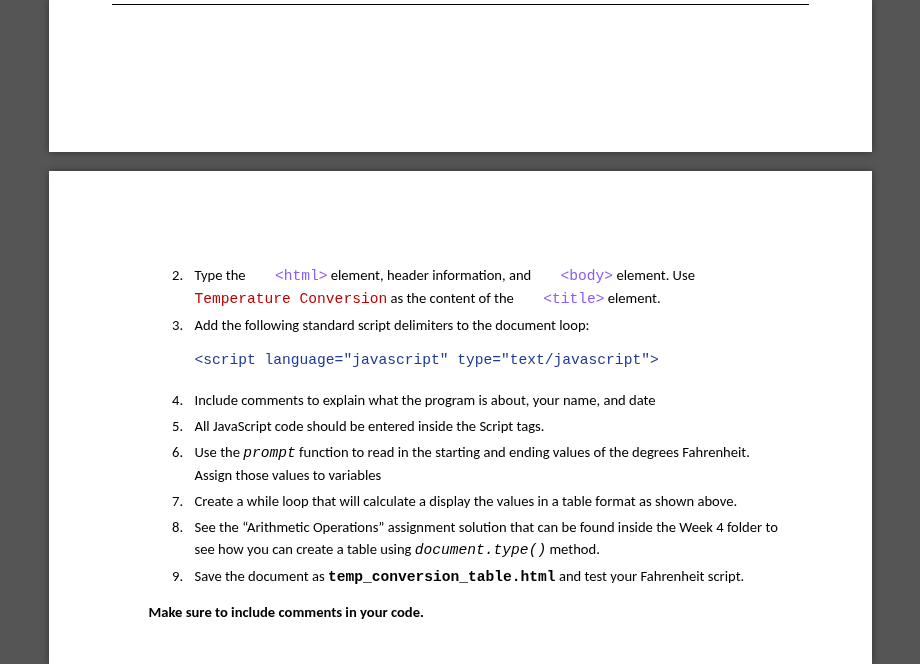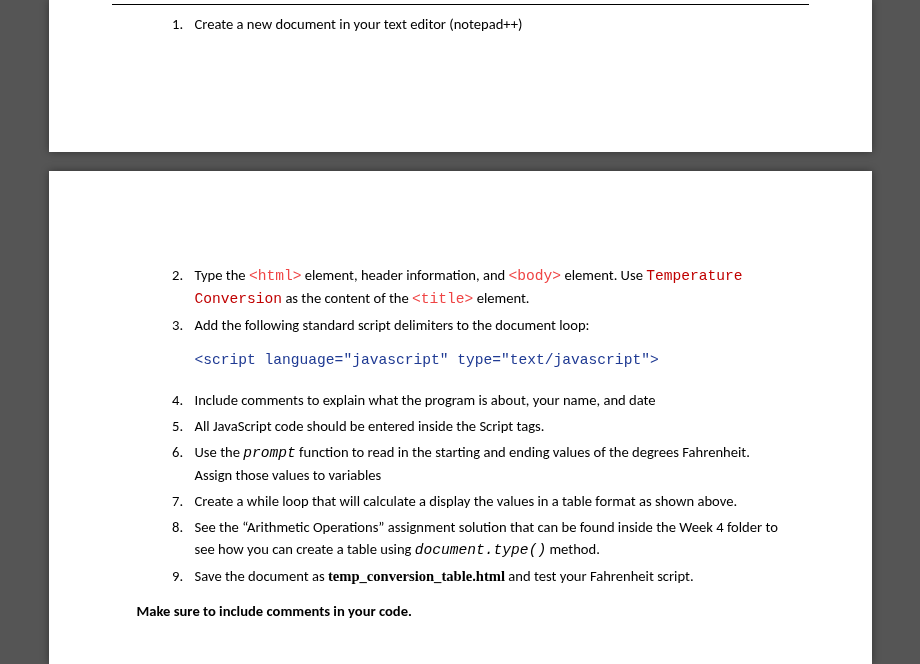--- a/index.html
+++ b/index.html
@@ -54,58 +54,54 @@
     padding-left: 8px;
     margin-bottom: 4px;
     line-height: 1.5;
   }
   .code-red {
     font-family: "Courier New", monospace;
     color: #C00000;
   }
   .code-gray {
     font-family: "Courier New", monospace;
-    color: #ef4444;
+    color: #8b5cf6;
+    margin-left: 26px;
   }
   .code-blue {
     font-family: "Courier New", monospace;
     color: #1F3A93;
   }
   .code-mono {
     font-family: "Courier New", monospace;
     font-weight: normal;
     font-style: italic;
   }
   .code-mono-plain {
-    font-family: Liberation Serif, serif;
+    font-family: Liberation Mono, monospace;
     font-weight: bold;
   }
   .script-block {
     margin: 10px 0 10px 58px;
     line-height: 1.9;
   }
   .final-note {
     font-weight: bold;
     margin-top: 14px;
-    margin-left: 0;
+    margin-left: 12px;
   }
 </style>
 </head>
 <body>
 
 <div class="viewport">
 
   <div class="page page1">
     <hr class="hr-top">
     <div style="height:14px"></div>
-    <ol class="steps">
-      <li>
-        <span>Create a new document in your text editor (notepad++)</span>
-      </li>
-    </ol>
   </div>
 
   <div class="page-gap"></div>
 
   <div class="page page2">
     <ol class="steps" start="2">
 
       <li>
         <span>Type the </span><span class="code-gray">&lt;html&gt;</span><span> element, header information, and </span><span class="code-gray">&lt;body&gt;</span><span> element. Use </span><span class="code-red">Temperature Conversion</span><span> as the content of the </span><span class="code-gray">&lt;title&gt;</span><span> element.</span>
       </li>

